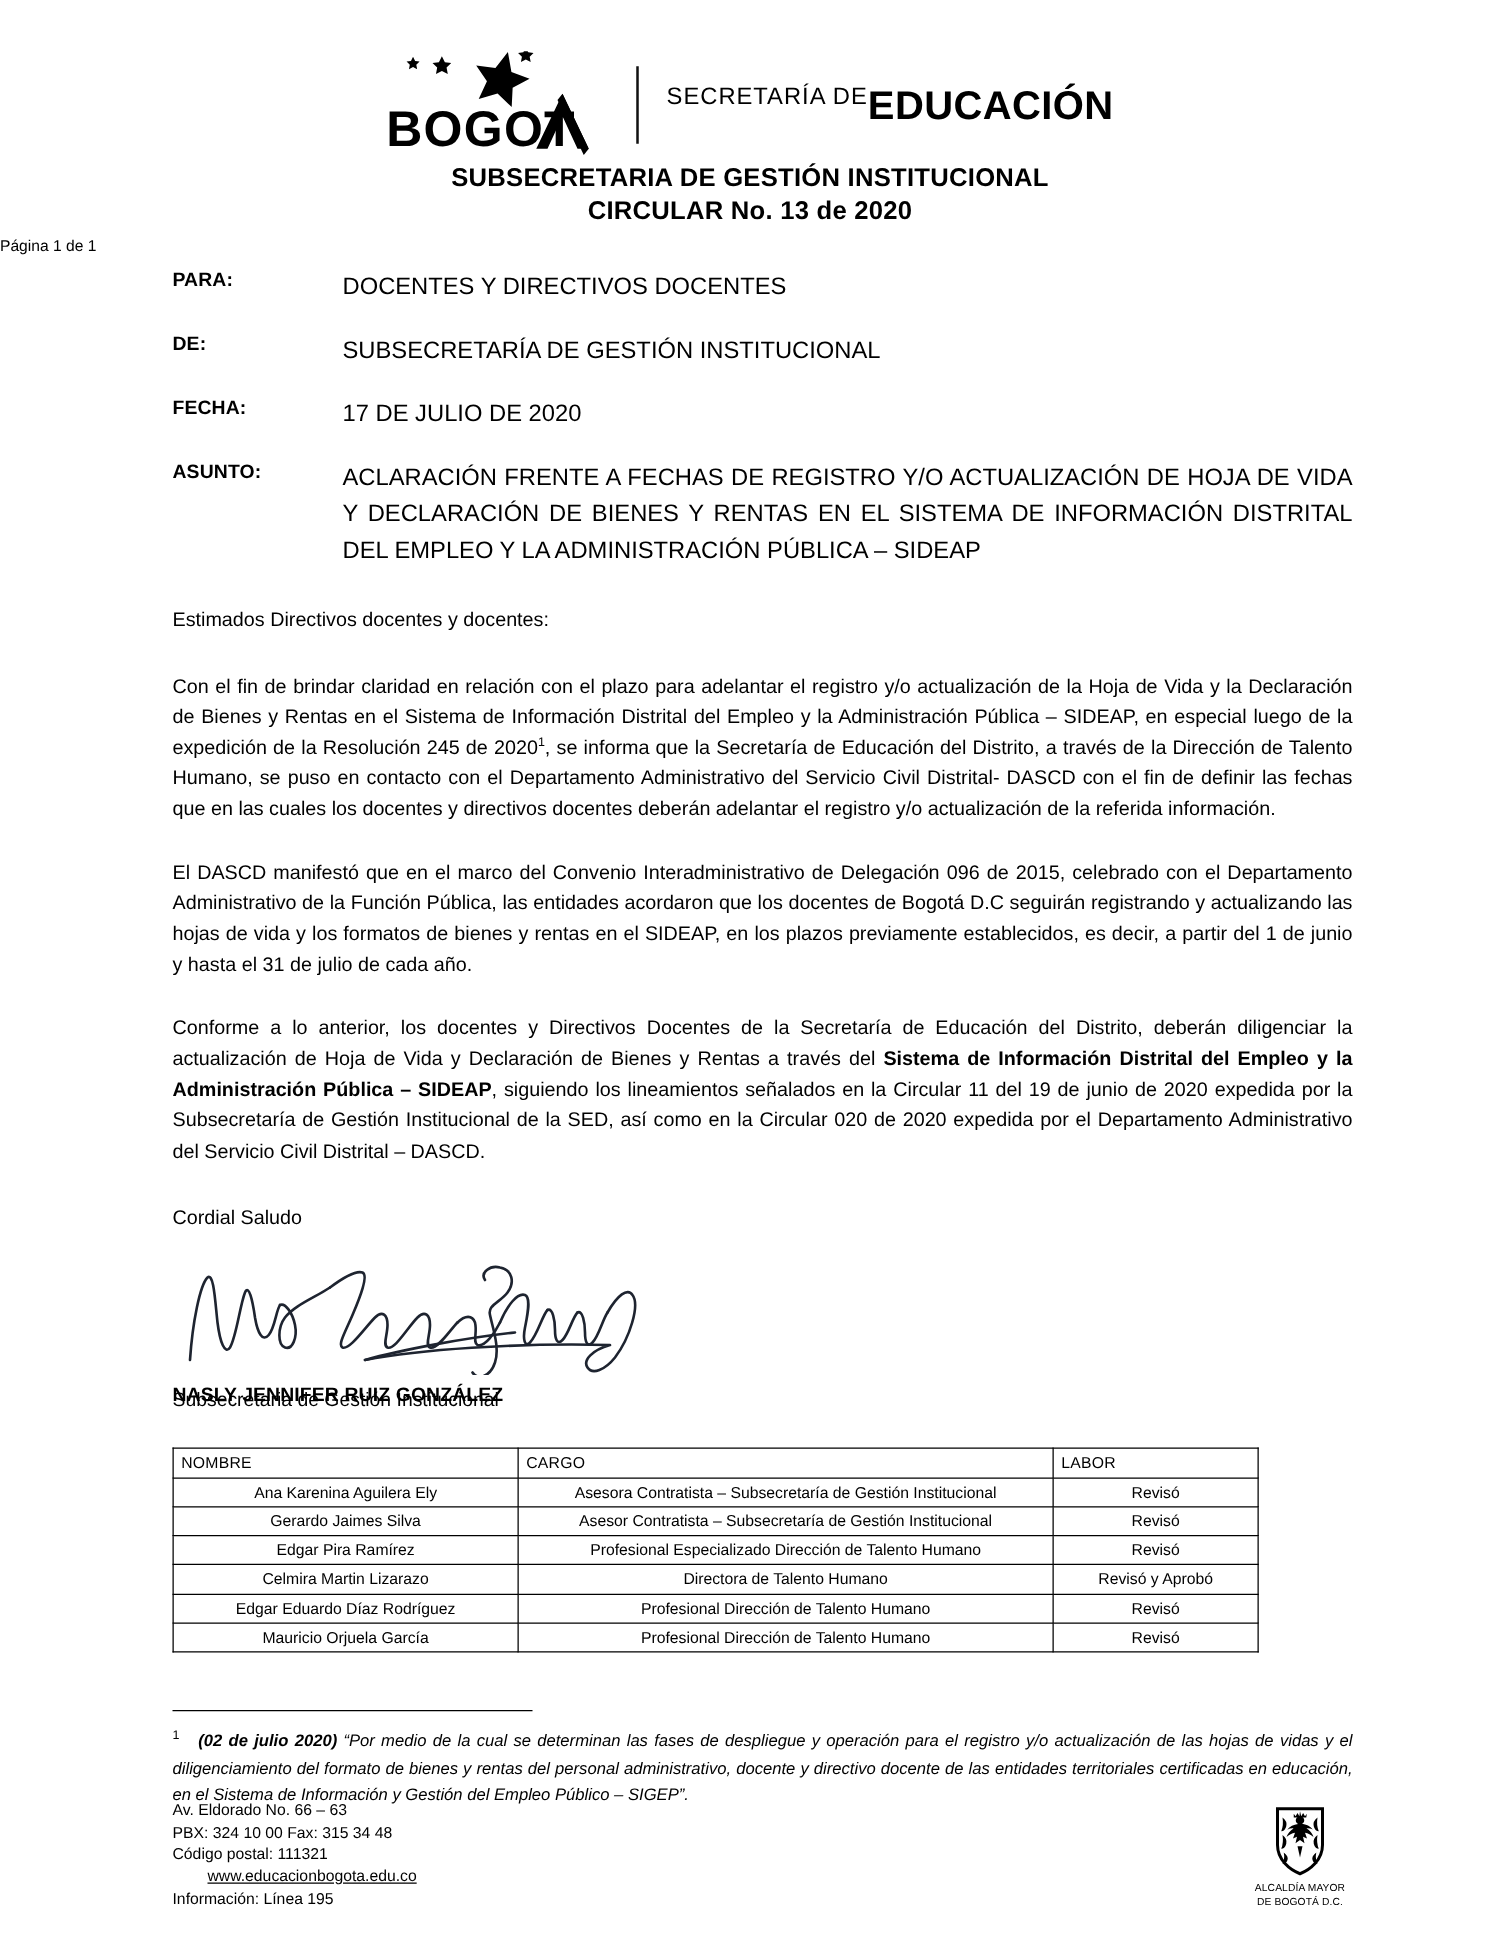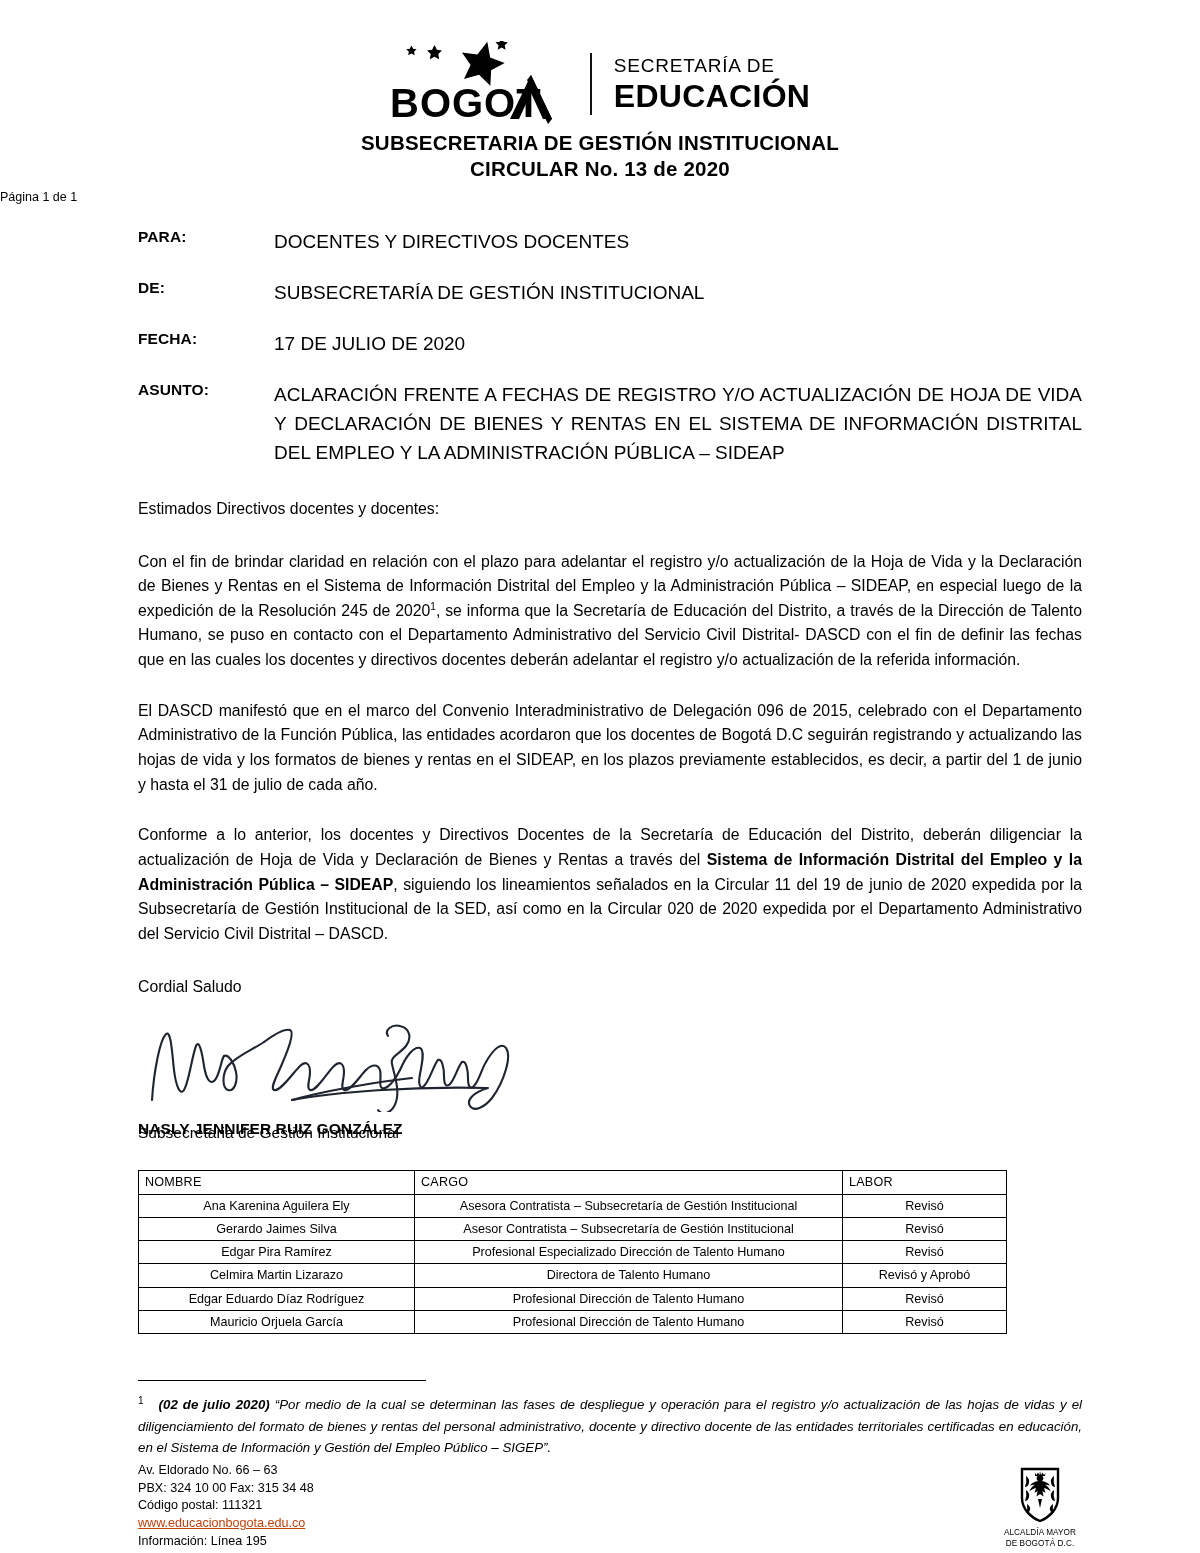--- a/index.html
+++ b/index.html
@@ -44,21 +44,20 @@
   }
   .logo-bogota svg { display: block; }
   .logo-divider {
     width: 2px;
     height: 62px;
     background: #111;
     margin: 0 22px 0 14px;
   }
   .logo-sec {
     display: flex;
-    flex-direction: column;
     justify-content: center;
     line-height: 1;
   }
   .logo-sec .l1 {
     font-size: 19px;
     letter-spacing: 0.8px;
     font-weight: 400;
     margin-bottom: 5px;
   }
   .logo-sec .l2 {
@@ -84,21 +83,21 @@
     padding-right: 118px;
     margin-top: 9px;
   }
 
   
   .content {
     padding: 0 118px 0 138px;
   }
 
   .meta {
-    margin-top: 24px;
+    margin-top: 12px;
   }
   .meta-row {
     display: flex;
     margin-bottom: 22px;
   }
   .meta-row:last-child { margin-bottom: 0; }
   .meta-label {
     font-weight: 700;
     font-size: 15.5px;
     width: 136px;
@@ -215,32 +214,33 @@
     font-weight: 700;
     font-style: italic;
     margin-left: 10px;
   }
 
   
   .footer {
     position: absolute;
     left: 138px;
     right: 100px;
-    bottom: 2px;
+    bottom: 24px;
     display: flex;
     align-items: flex-end;
     justify-content: space-between;
   }
   .footer-addr {
     font-size: 12.6px;
     line-height: 1.42;
   }
   .footer-addr a {
-    color: #c2410c;
+    color: #000000;
     text-decoration: underline;
+    margin-left: 28px;
   }
   .seal {
     text-align: center;
     width: 120px;
     margin-bottom: 2px;
   }
   .seal svg { display: block; margin: 0 auto 4px; }
   .seal-text {
     font-size: 8.2px;
     line-height: 1.28;

